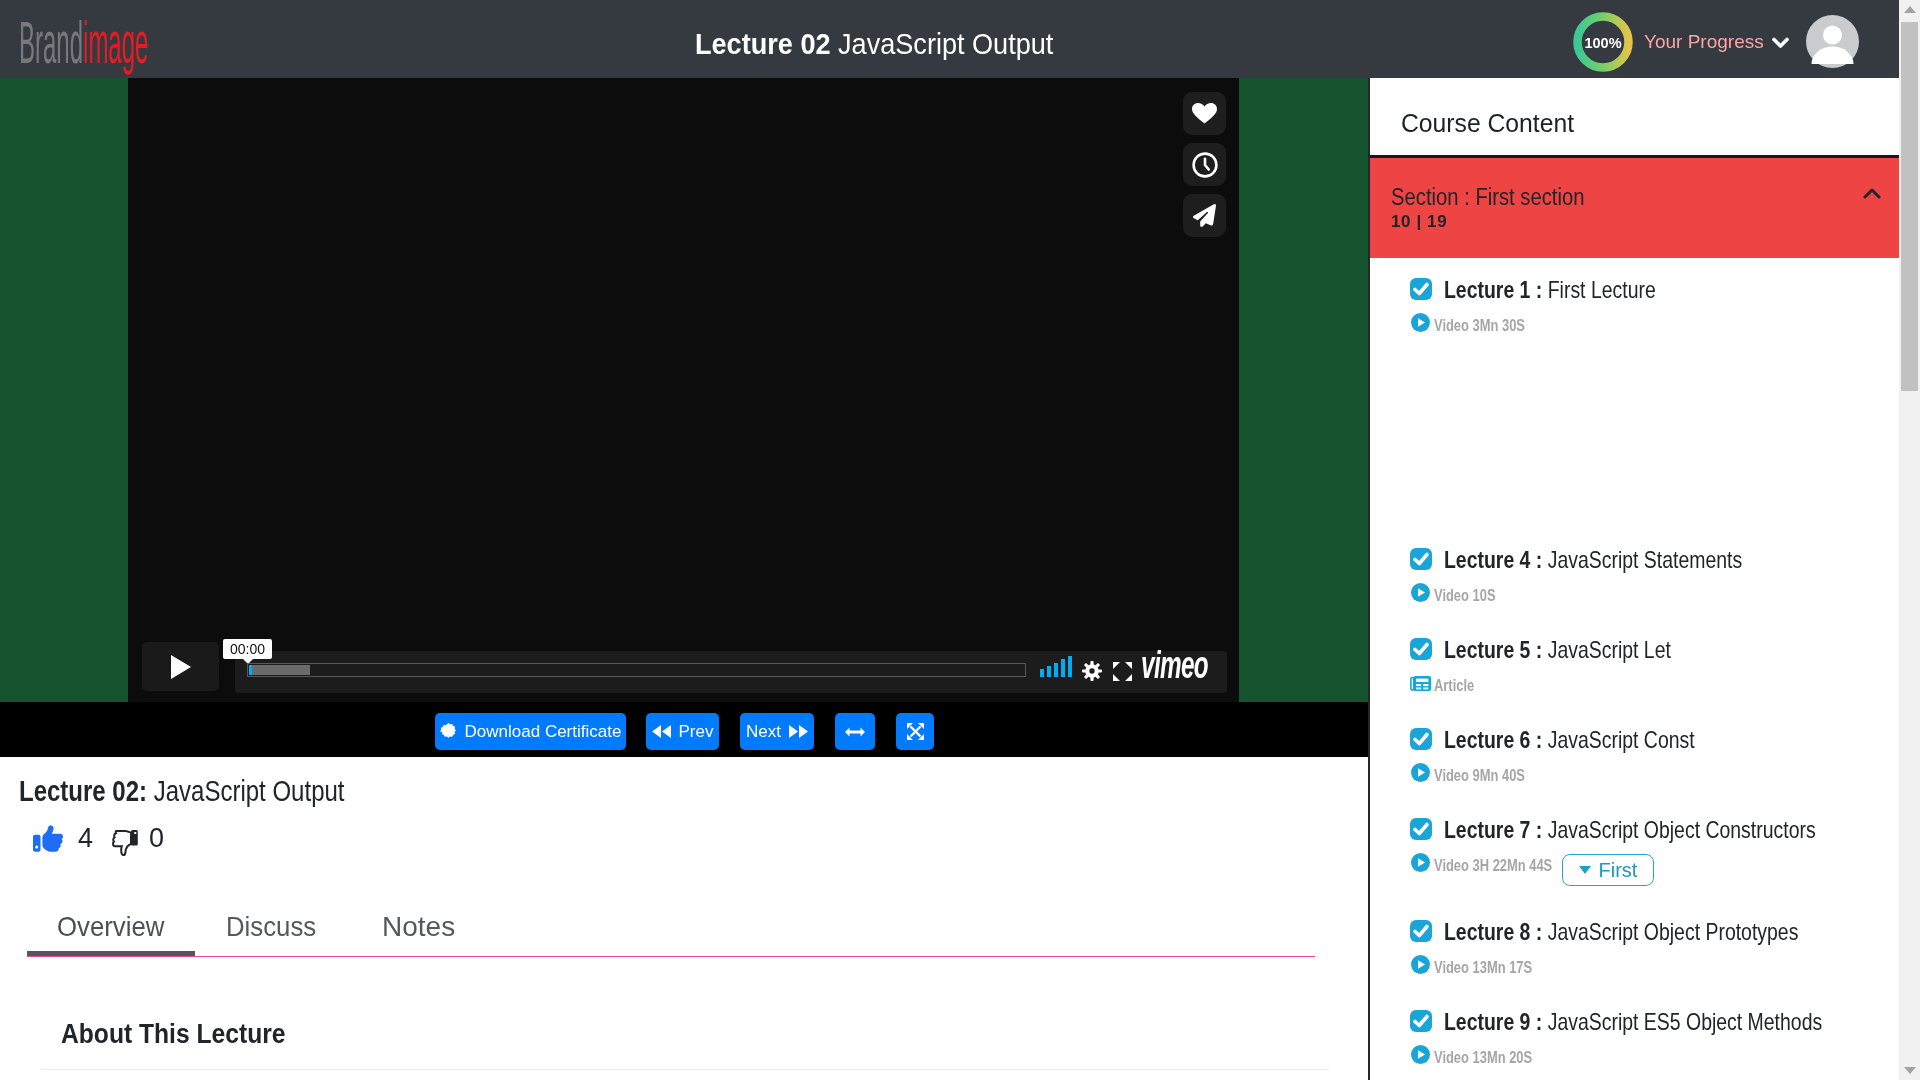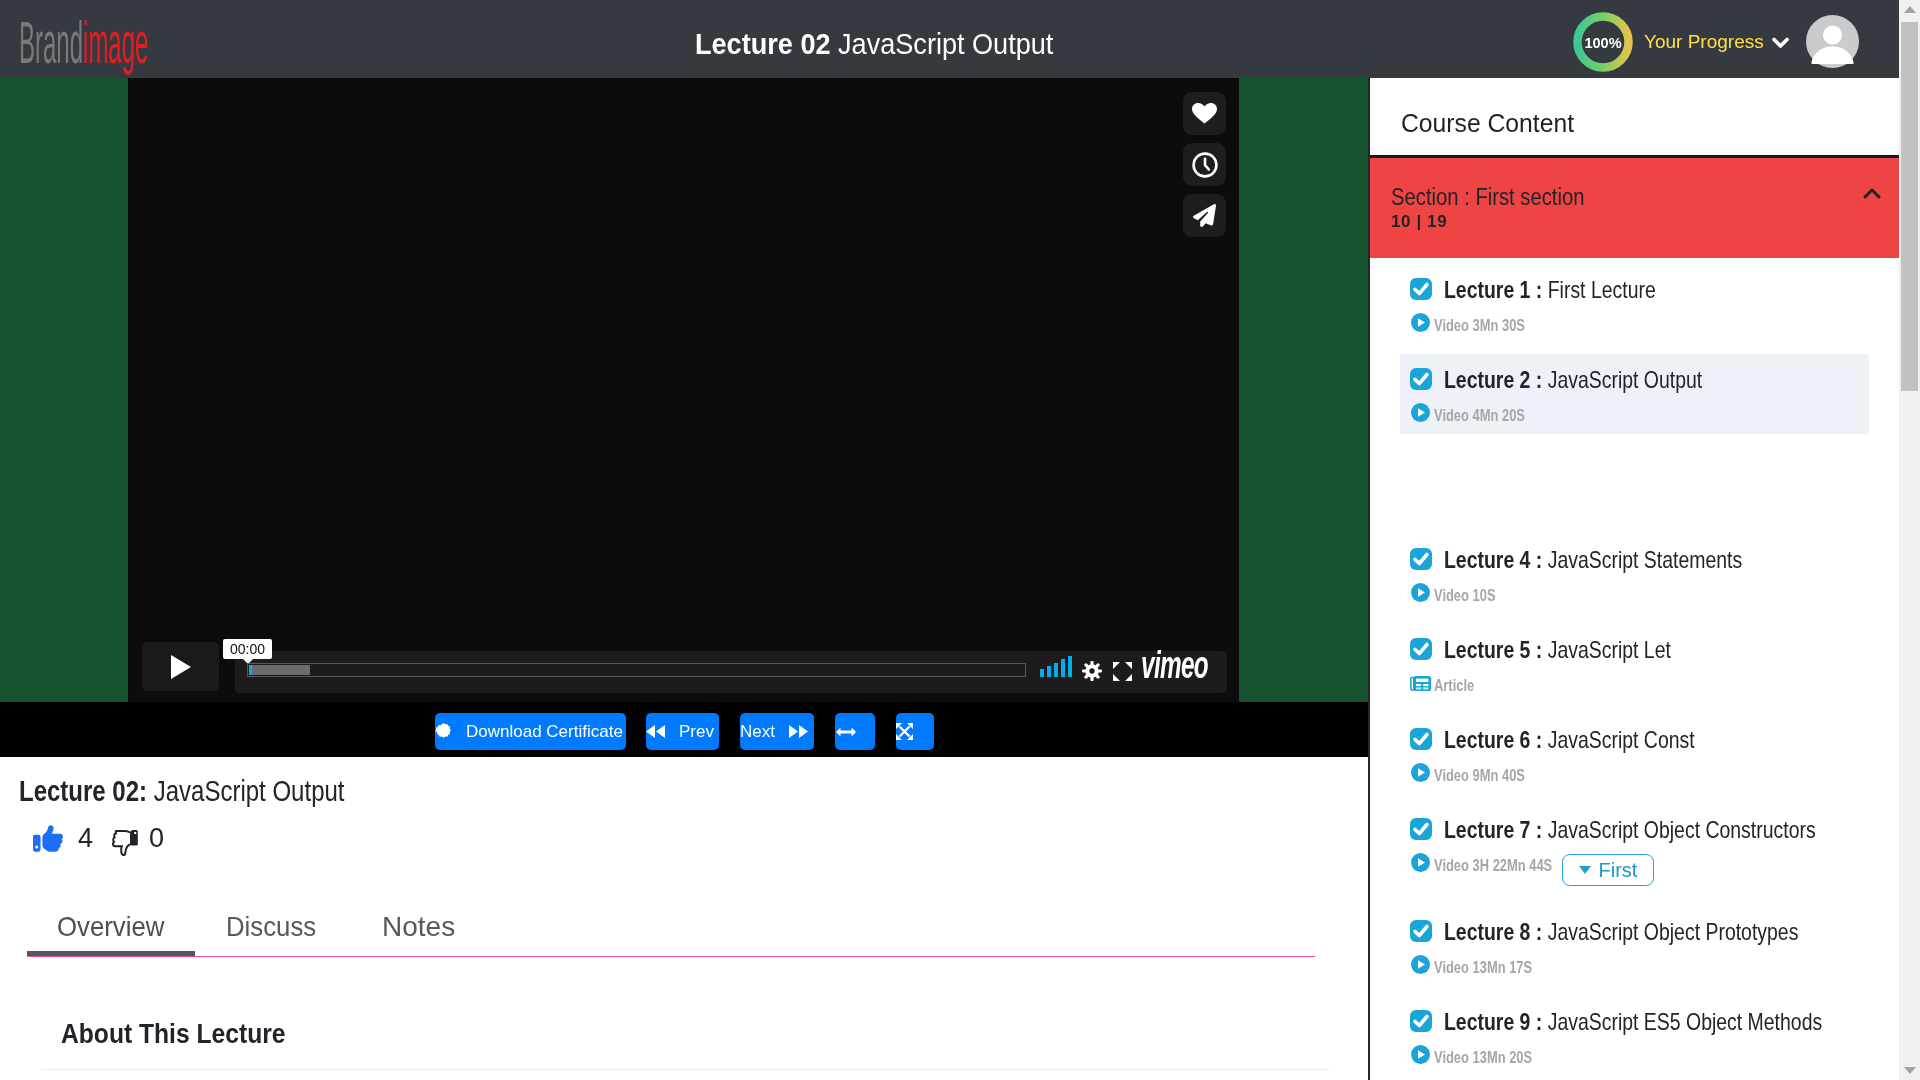--- a/index.html
+++ b/index.html
@@ -7,21 +7,21 @@
 body{font-family:"Liberation Sans",sans-serif;background:#fff;position:relative}
 
 
 #header{position:absolute;left:0;top:0;width:1899px;height:78px;background:#343a40}
 #logo{position:absolute;left:19px;top:13px;font-size:60px;line-height:1;white-space:nowrap;transform:scaleX(.40);transform-origin:left top}
 #logo .b{color:#77797d}
 #logo .i{color:#e61c24}
 #htitle{position:absolute;left:695px;top:29px;font-size:30px;line-height:30px;color:#fff;white-space:nowrap;transform:scaleX(.903);transform-origin:left top}
 #htitle b{font-weight:700}
 #ring{position:absolute;left:1573px;top:12px}
-#yourprog{position:absolute;left:1644px;top:32px;font-size:19px;line-height:19px;color:#fde047;white-space:nowrap}
+#yourprog{position:absolute;left:1644px;top:32px;font-size:19px;line-height:19px;color:#fca5a5;white-space:nowrap}
 #caret{position:absolute;left:1772px;top:37px}
 #avatar{position:absolute;left:1806px;top:15px}
 
 
 #playerwrap{position:absolute;left:0;top:78px;width:1368px;height:624px;background:#14532d}
 #video{position:absolute;left:128px;top:0;width:1111px;height:624px;background:#0c0c0c}
 .fab{position:absolute;left:1055px;width:43px;height:43px;background:#1e1e1e;border-radius:9px;display:flex;align-items:center;justify-content:center}
 #fab1{top:14px}#fab2{top:65px}#fab3{top:116px}
 #playbtn{position:absolute;left:14px;top:564px;width:77px;height:49px;background:#1a1a1a;border-radius:5px;display:flex;align-items:center;justify-content:center}
 #ctrlbar{position:absolute;left:107px;top:573px;width:992px;height:42px;background:#1c1c1c;border-radius:4px}
@@ -30,21 +30,21 @@
 #progress{position:absolute;left:119px;top:585px;width:779px;height:14px;border:1px solid #585858;background:#1c1c1c}
 #progress .blue{position:absolute;left:1px;top:1px;width:3px;height:10px;background:#00adef}
 #progress .fill{position:absolute;left:4px;top:1px;width:58px;height:10px;background:#6b6b6b}
 .vol{position:absolute;background:#00adef;width:4px}
 #gear{position:absolute;left:954px;top:583px}
 #fsicon{position:absolute;left:985px;top:584px}
 #vimeo{position:absolute;left:1013px;top:568px;font-size:38px;line-height:38px;font-weight:700;font-style:italic;color:#fff;transform:scaleX(.64);transform-origin:left top;letter-spacing:-1px}
 
 
 #blackbar{position:absolute;left:0;top:702px;width:1368px;height:55px;background:#000}
-.bbtn{position:absolute;top:11px;height:37px;background:#007bff;border-radius:5px;color:#fff;font-size:17px;line-height:37px;text-align:center;white-space:nowrap;display:flex;align-items:center;gap:14px}
+.bbtn{position:absolute;top:11px;height:37px;background:#007bff;border-radius:5px;color:#fff;font-size:17px;line-height:37px;text-align:center;white-space:nowrap;display:flex;align-items:center;justify-content:center;gap:8px}
 #bb1{left:435px;width:191px}
 #bb2{left:646px;width:73px}
 #bb3{left:740px;width:74px}
 #bb4{left:835px;width:40px}
 #bb5{left:896px;width:38px}
 
 
 #ctitle{position:absolute;left:19px;top:776px;font-size:30px;line-height:30px;color:#212529;white-space:nowrap;transform:scaleX(.80);transform-origin:left top}
 #likes{position:absolute;left:33px;top:820px;height:40px}
 #likes .n{position:absolute;top:5px;font-size:27px;line-height:27px;color:#212529}
@@ -244,33 +244,20 @@
         <rect x="0" y="0" width="22" height="22" rx="6" fill="#1aa5d8"></rect>
         <path d="M5 11.5 L9.3 15.5 L17 6.5" fill="none" stroke="#fff" stroke-width="3.6" stroke-linecap="round" stroke-linejoin="round"></path>
       </svg>
     <div class="ti"><b>Lecture 1 :</b> First Lecture</div>
     <svg class="pi" width="19" height="19" viewBox="0 0 19 19">
         <circle cx="9.5" cy="9.5" r="9.5" fill="#1aa5d8"></circle>
         <path d="M7 5.2 L14 9.5 L7 13.8 Z" fill="#fff"></path>
       </svg>
     <div class="st">Video 3Mn 30S</div>
   </div>
-  <div class="row" style="top:276px">
-    <div class="hl"></div>
-    <svg class="cb" width="22" height="22" viewBox="0 0 22 22">
-        <rect x="0" y="0" width="22" height="22" rx="6" fill="#1aa5d8"></rect>
-        <path d="M5 11.5 L9.3 15.5 L17 6.5" fill="none" stroke="#fff" stroke-width="3.6" stroke-linecap="round" stroke-linejoin="round"></path>
-      </svg>
-    <div class="ti"><b>Lecture 2 :</b> JavaScript Output</div>
-    <svg class="pi" width="19" height="19" viewBox="0 0 19 19">
-        <circle cx="9.5" cy="9.5" r="9.5" fill="#1aa5d8"></circle>
-        <path d="M7 5.2 L14 9.5 L7 13.8 Z" fill="#fff"></path>
-      </svg>
-    <div class="st">Video 4Mn 20S</div>
-  </div>
   <div class="row" style="top:456px">
     <svg class="cb" width="22" height="22" viewBox="0 0 22 22">
         <rect x="0" y="0" width="22" height="22" rx="6" fill="#1aa5d8"></rect>
         <path d="M5 11.5 L9.3 15.5 L17 6.5" fill="none" stroke="#fff" stroke-width="3.6" stroke-linecap="round" stroke-linejoin="round"></path>
       </svg>
     <div class="ti"><b>Lecture 4 :</b> JavaScript Statements</div>
     <svg class="pi" width="19" height="19" viewBox="0 0 19 19">
         <circle cx="9.5" cy="9.5" r="9.5" fill="#1aa5d8"></circle>
         <path d="M7 5.2 L14 9.5 L7 13.8 Z" fill="#fff"></path>
       </svg>

